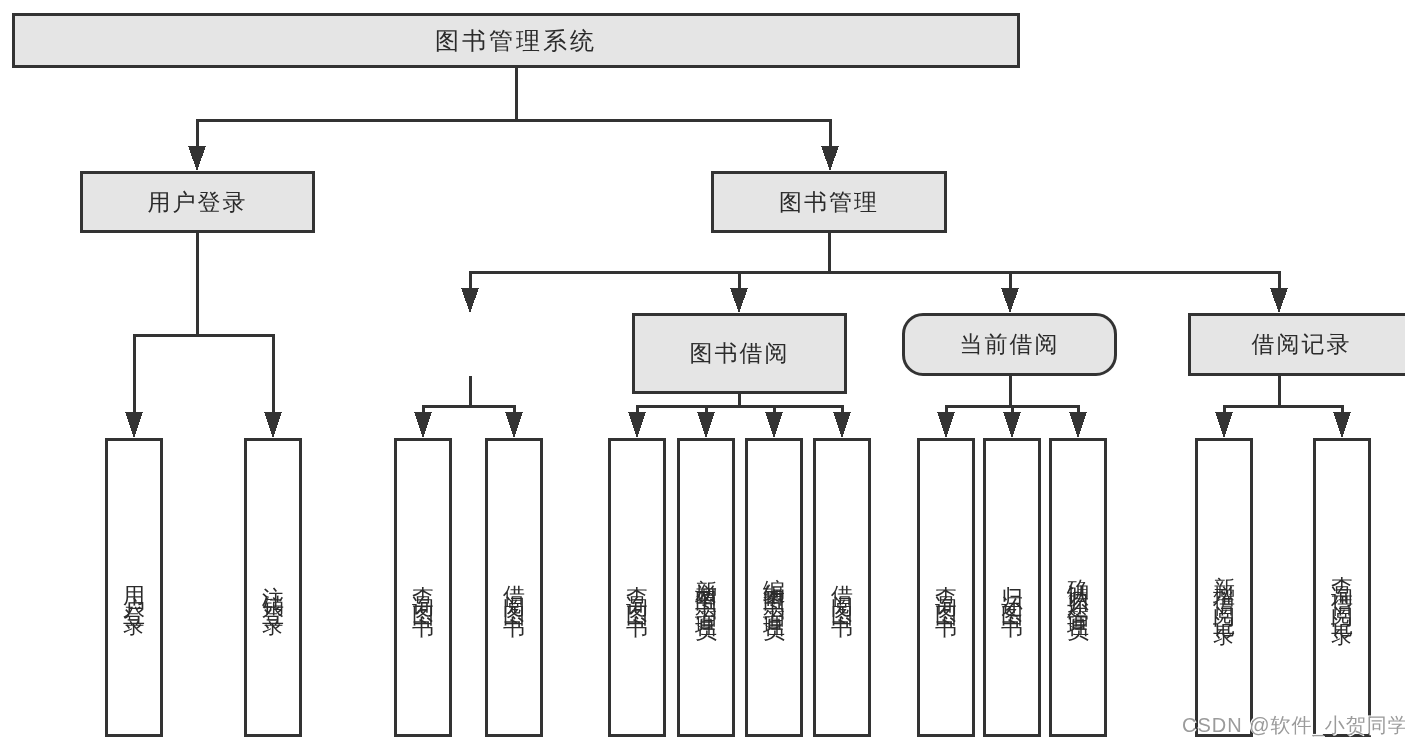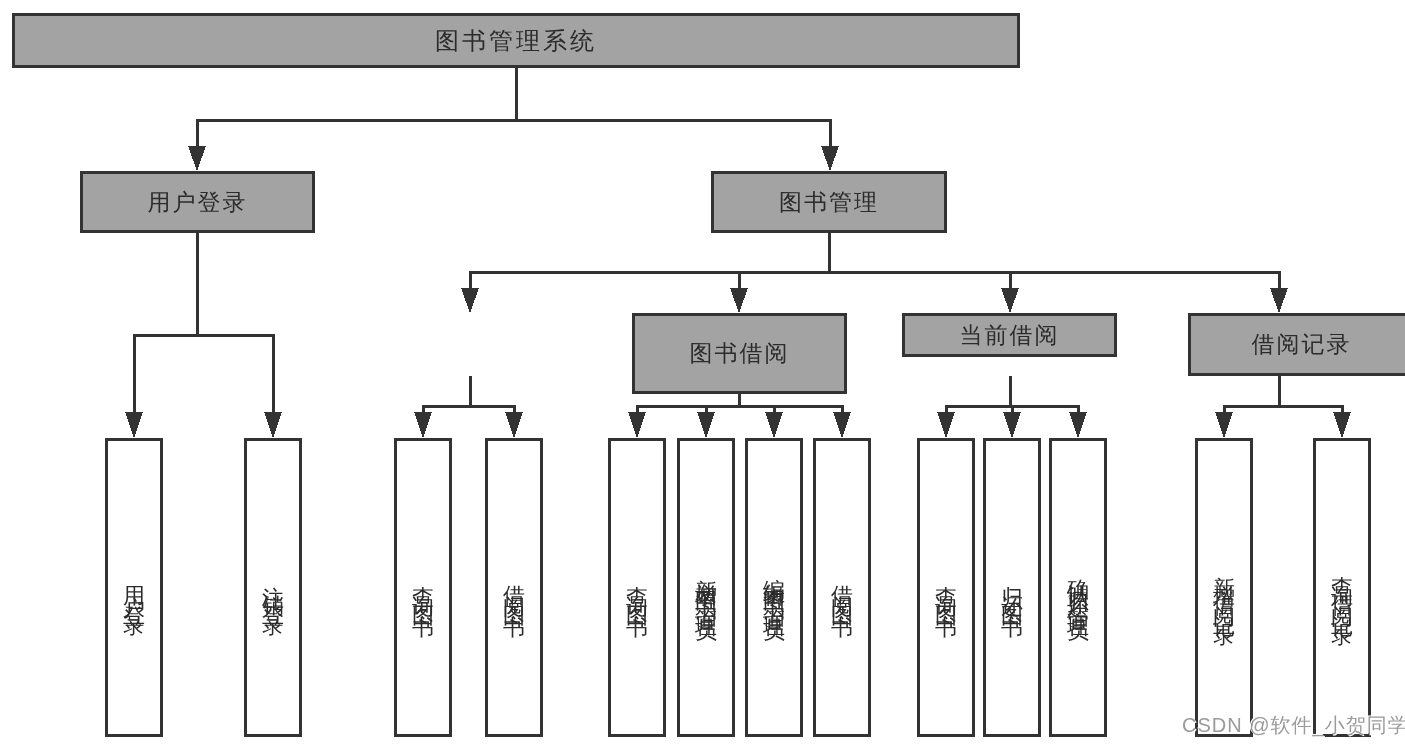--- a/index.html
+++ b/index.html
@@ -14,34 +14,34 @@
   #wires {
     position: absolute;
     left: 0; top: 0;
     width: 1405px; height: 747px;
     pointer-events: none;
   }
   .box {
     position: absolute;
     box-sizing: border-box;
     border: 3px solid #333333;
-    background: #a3a3a3;
+    background: #e5e5e5;
     display: flex;
     align-items: center;
     justify-content: center;
     color: #2b2b2b;
   }
   .hbox { font-size: 23px; letter-spacing: 2px; }
   .hbox .hlabel { white-space: nowrap; }
   #box-root { left: 12px; top: 13px; width: 1008px; height: 55px; font-size: 24px; letter-spacing: 3px; }
   #box-user-login   { left: 80px;  top: 171px; width: 235px; height: 62px; }
   #box-book-mgmt    { left: 711px; top: 171px; width: 236px; height: 62px; }
   #box-new-book     { left: 363px;  top: 313px; width: 214px; height: 63px; }
   #box-book-borrow  { left: 632px;  top: 313px; width: 215px; height: 81px; }
-  #box-cur-borrow   { left: 902px;  top: 313px; width: 215px; height: 44px; }
+  #box-cur-borrow   { left: 902px;  top: 313px; width: 215px; height: 63px; border-radius: 21px; }
   #box-borrow-rec   { left: 1172px; top: 313px; width: 227px; height: 63px; margin-left: 16px; }
   .vbox {
     position: absolute;
     top: 438px;
     width: 58px;
     height: 299px;
     box-sizing: border-box;
     border: 3px solid #333333;
     background: #ffffff;
     display: flex;

